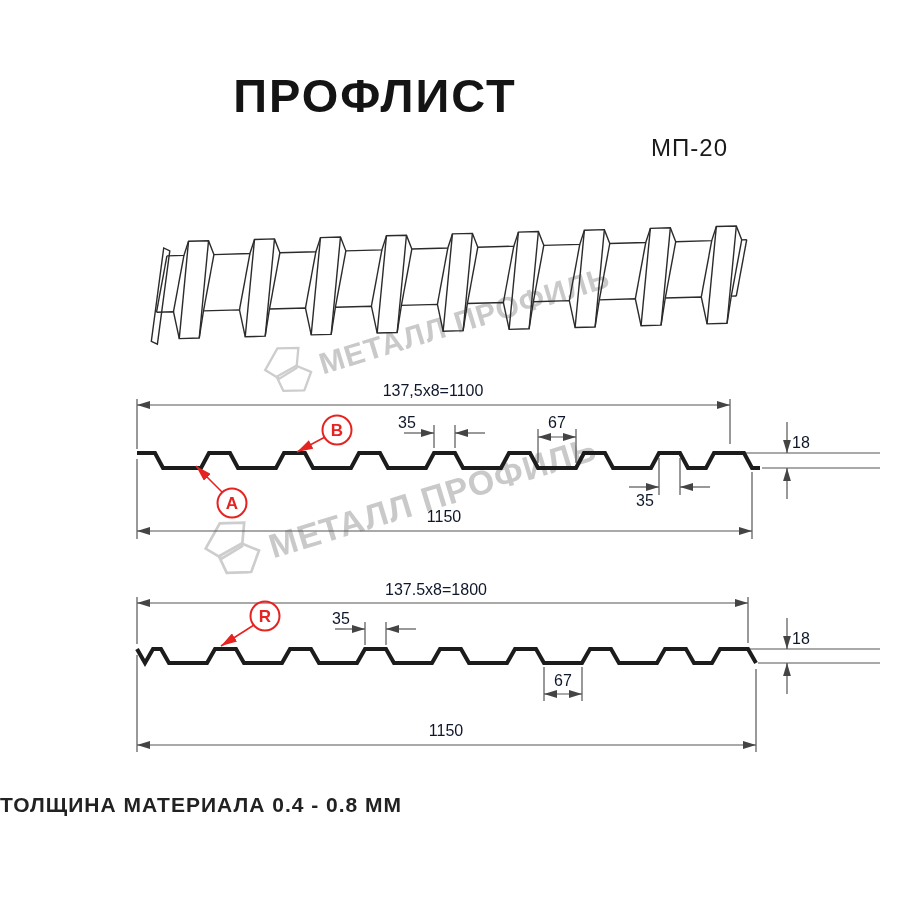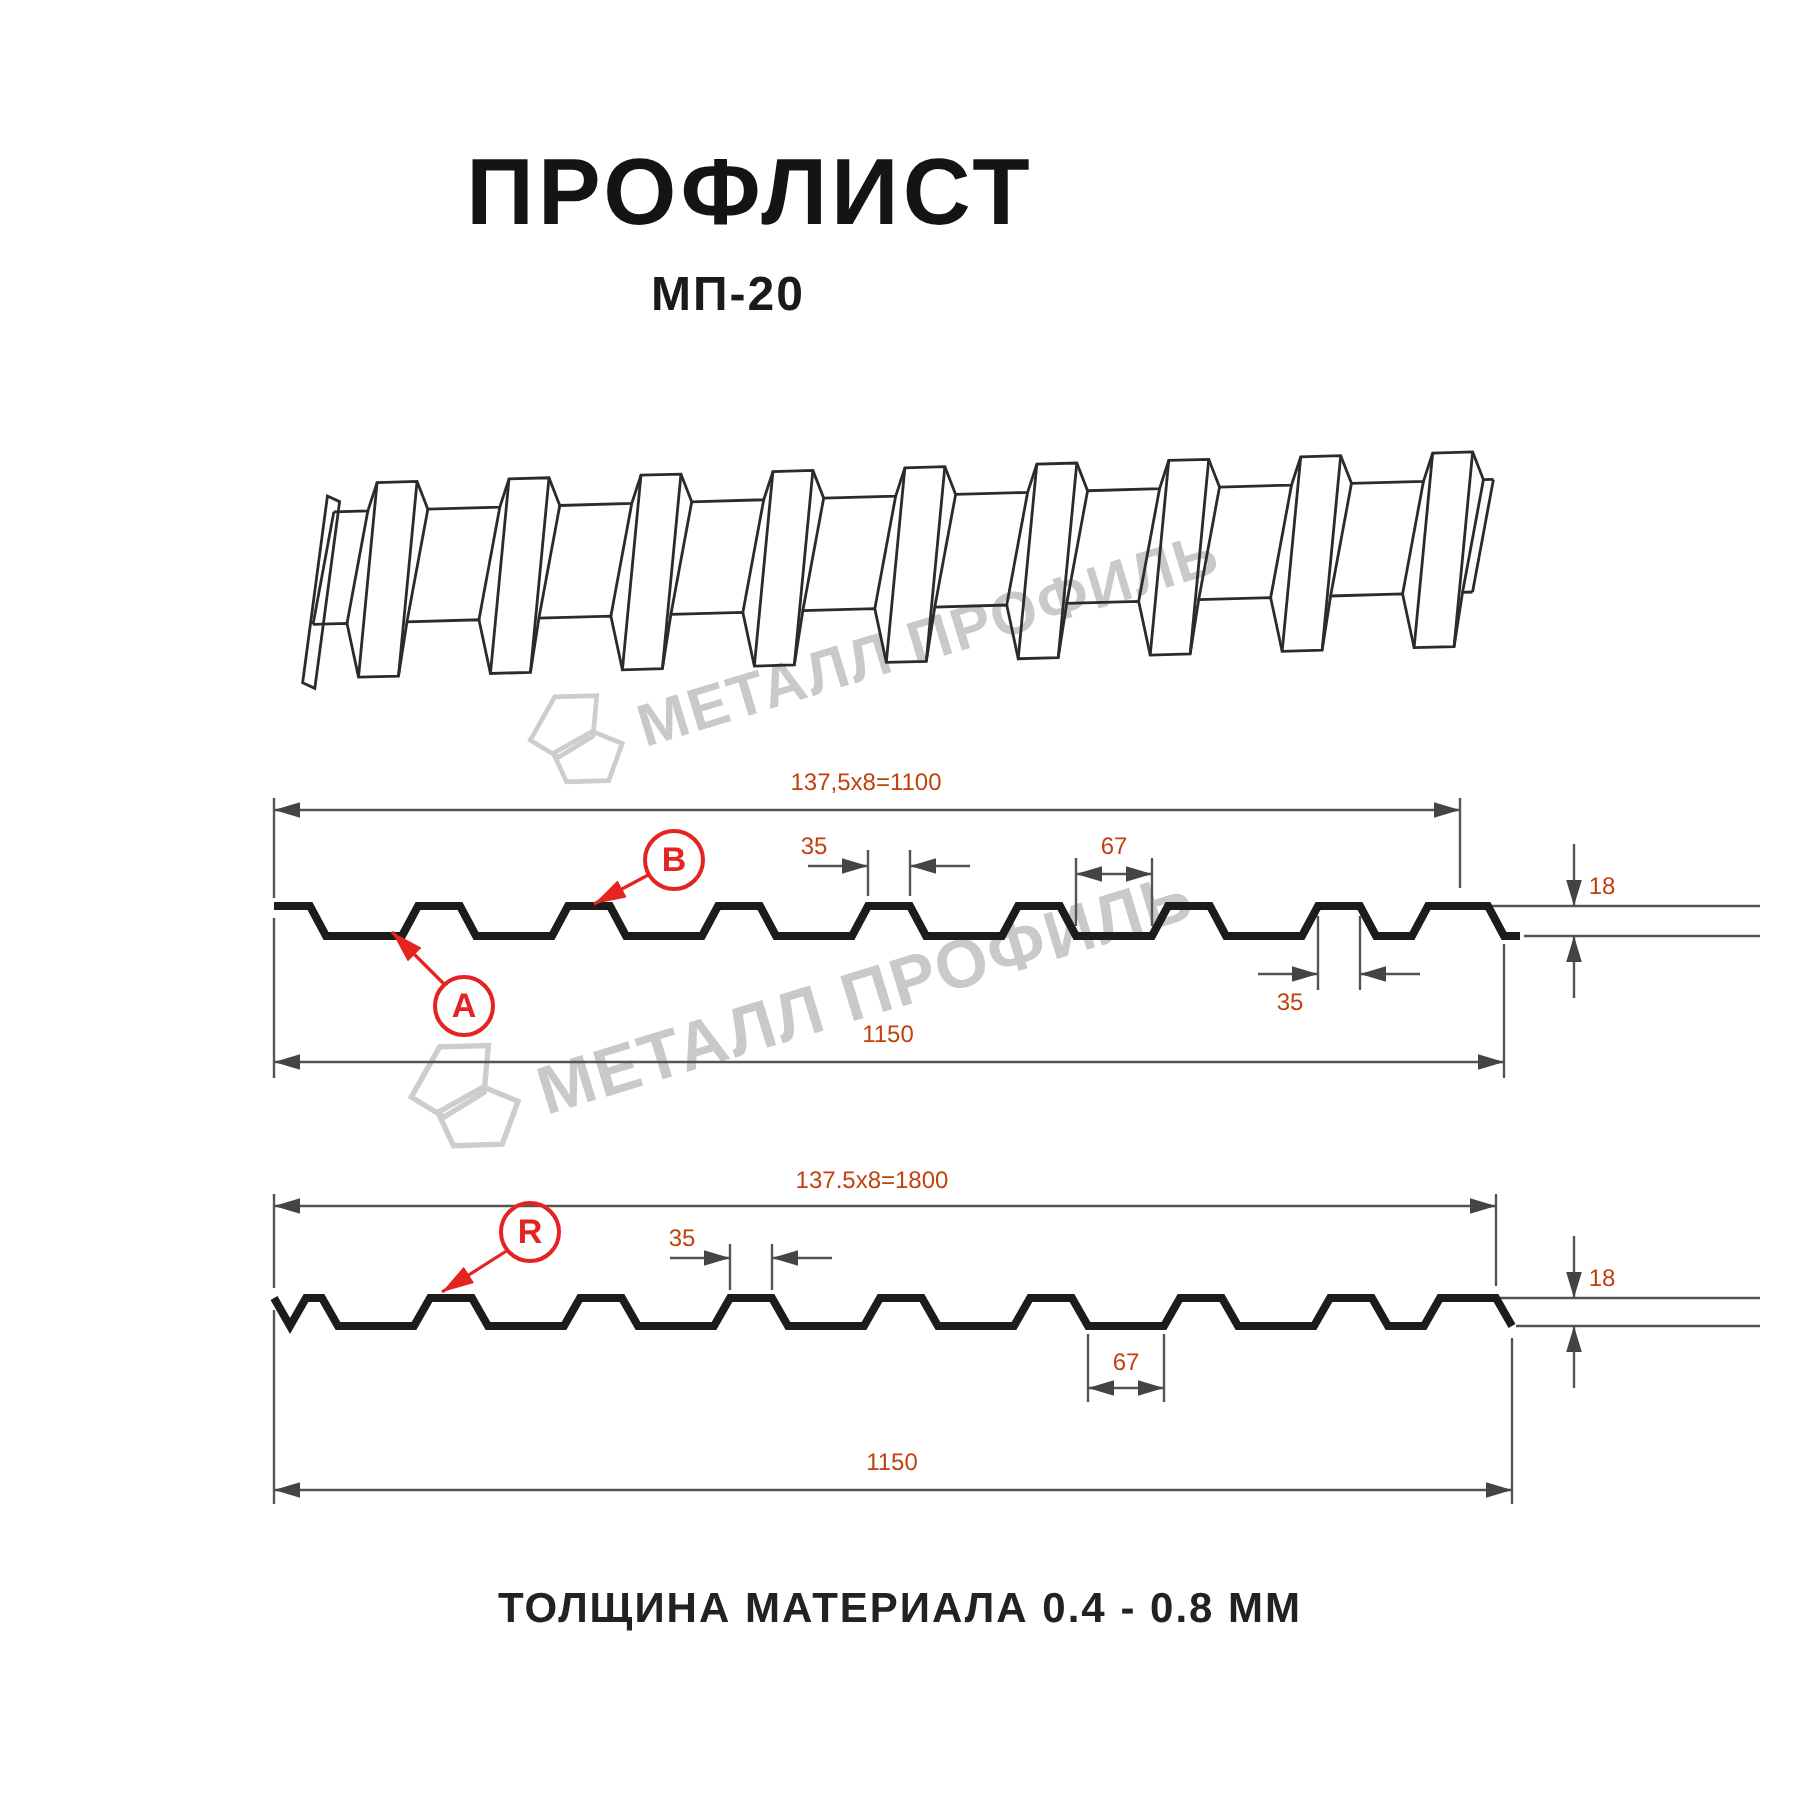--- a/index.html
+++ b/index.html
@@ -1,26 +1,26 @@
 <!DOCTYPE html>
 <html><head>
 <meta charset="utf-8">
 <style>
   html,body{margin:0;padding:0;background:#ffffff;}
   .page{position:relative;width:900px;height:900px;background:#fff;overflow:hidden;
         font-family:"Liberation Sans", sans-serif;}
   .title{position:absolute;left:0;top:68px;width:750px;text-align:center;
          font-size:47px;font-weight:900;letter-spacing:2px;color:#141414;}
-  .subtitle{position:absolute;left:0;top:134px;width:728px;text-align:center;
-         font-size:24px;font-weight:700;letter-spacing:1px;color:#1a1a1a;}
-  .footer{position:absolute;left:0;top:793px;width:900px;text-align:center;
+  .subtitle{position:absolute;left:0;top:134px;width:728px;text-align:right;
+         font-size:24px;font-weight:400;letter-spacing:1px;color:#1a1a1a;}
+  .footer{position:absolute;left:0;top:793px;width:900px;
          font-size:21px;font-weight:600;letter-spacing:1px;color:#222;}
   svg.art{position:absolute;left:0;top:0;z-index:3;}
-  .dim-label{position:absolute;transform:translate(-50%,-50%);font-size:12px;
-         color:#c2410c;white-space:nowrap;z-index:4;}
+  .dim-label{position:absolute;transform:translate(-50%,-50%);font-size:16px;
+         color:#0f172a;white-space:nowrap;z-index:4;}
   .marker-circle{position:absolute;width:27px;height:27px;border:2.5px solid #e52320;
          border-radius:50%;transform:translate(-50%,-50%);display:flex;align-items:center;
          justify-content:center;font-size:17px;font-weight:bold;color:#e52320;z-index:5;
          background:transparent;}
   .wm-text{position:absolute;font-weight:bold;color:#b8b8b8;opacity:.75;
          letter-spacing:1px;white-space:nowrap;transform-origin:left center;
          transform:rotate(-17deg);z-index:1;}
   .wm-text.wm1{left:320px;top:348px;font-size:30px;}
   .wm-text.wm2{left:270px;top:528px;font-size:34px;}
   .wm-logo{position:absolute;z-index:1;opacity:.7;transform:rotate(-8deg);}

